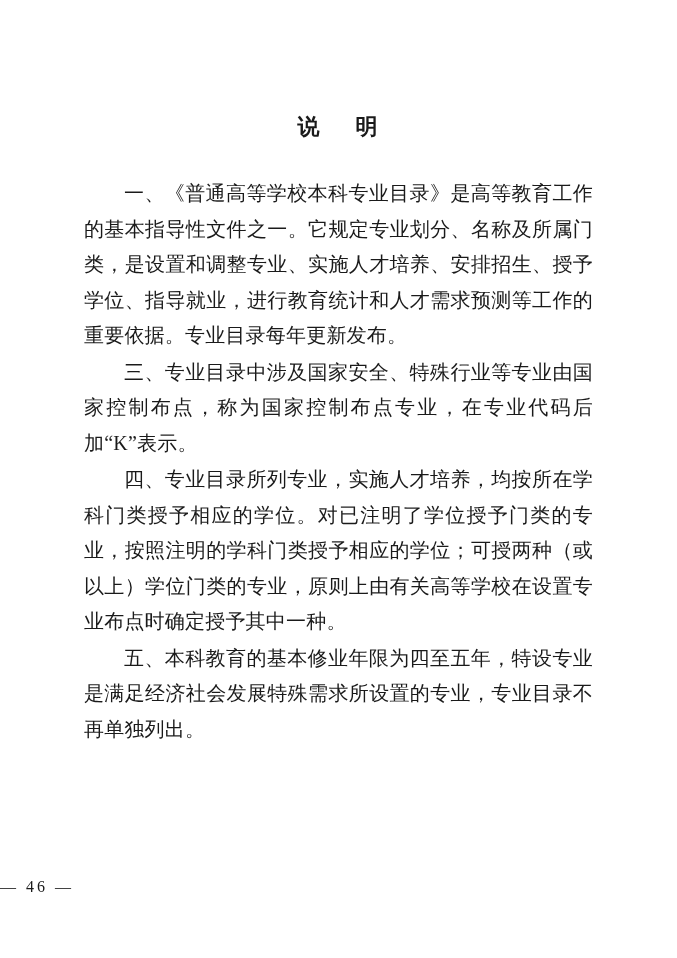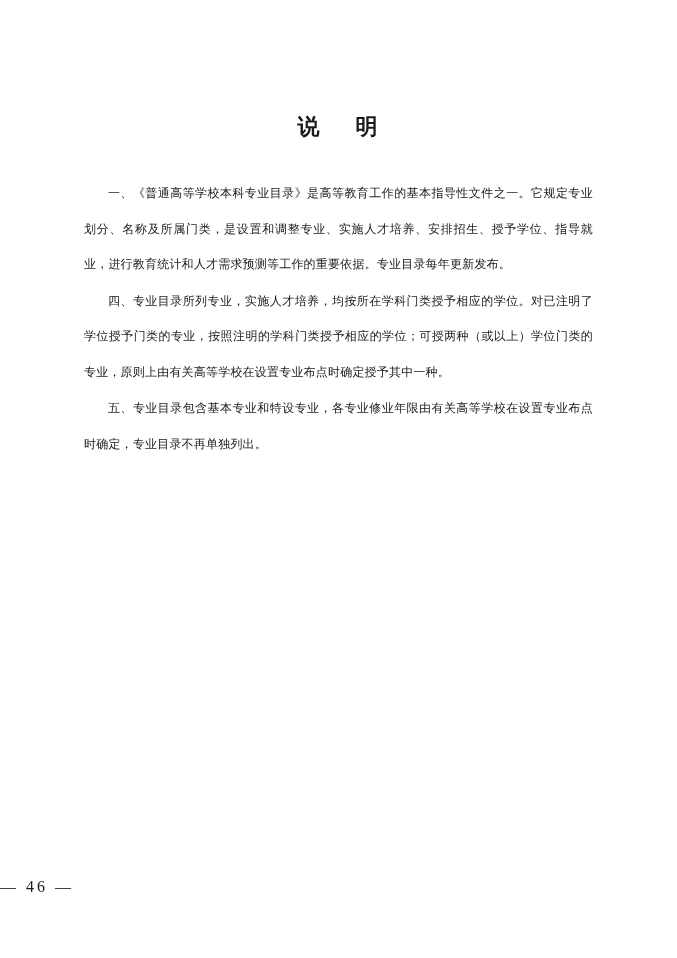--- a/index.html
+++ b/index.html
@@ -33,21 +33,21 @@
   }
   .doc-title .gap {
     display: inline-block;
     width: 34px;
   }
   .body-text {
     margin-top: 34px;
   }
   .para {
     margin: 0 0 1px 0;
-    font-size: 12px;
+    font-size: 20px;
     line-height: 35.5px;
     text-align: justify;
     text-justify: inter-ideograph;
     text-indent: 2em;
     letter-spacing: 0.2px;
     font-family: "Liberation Serif", "DejaVu Serif", serif;
   }
   .page-number {
     position: absolute;
     left: 0;
@@ -60,19 +60,20 @@
 </style>
 </head>
 <body>
 
 <div class="page">
 
   <h1 class="doc-title"><span>说</span><span class="gap"></span><span>明</span></h1>
 
   <div class="body-text">
     <p class="para">一、《普通高等学校本科专业目录》是高等教育工作的基本指导性文件之一。它规定专业划分、名称及所属门类，是设置和调整专业、实施人才培养、安排招生、授予学位、指导就业，进行教育统计和人才需求预测等工作的重要依据。专业目录每年更新发布。</p>
+    <p class="para">三、专业目录中涉及国家安全、特殊行业等专业由国家控制布点，称为国家控制布点专业，在专业代码后加“K”表示。</p>
     <p class="para">四、专业目录所列专业，实施人才培养，均按所在学科门类授予相应的学位。对已注明了学位授予门类的专业，按照注明的学科门类授予相应的学位；可授两种（或以上）学位门类的专业，原则上由有关高等学校在设置专业布点时确定授予其中一种。</p>
-    <p class="para">五、专业目录包含基本专业和特设专业，各专业修业年限由有关高等学校在设置专业布点时确定，专业目录不再单独列出。</p>
+    <p class="para">五、本科教育的基本修业年限为四至五年，特设专业是满足经济社会发展特殊需求所设置的专业，专业目录不再单独列出。</p>
   </div>
 
   <div class="page-number">— 46 —</div>
 
 </div>
 
 </body></html>

